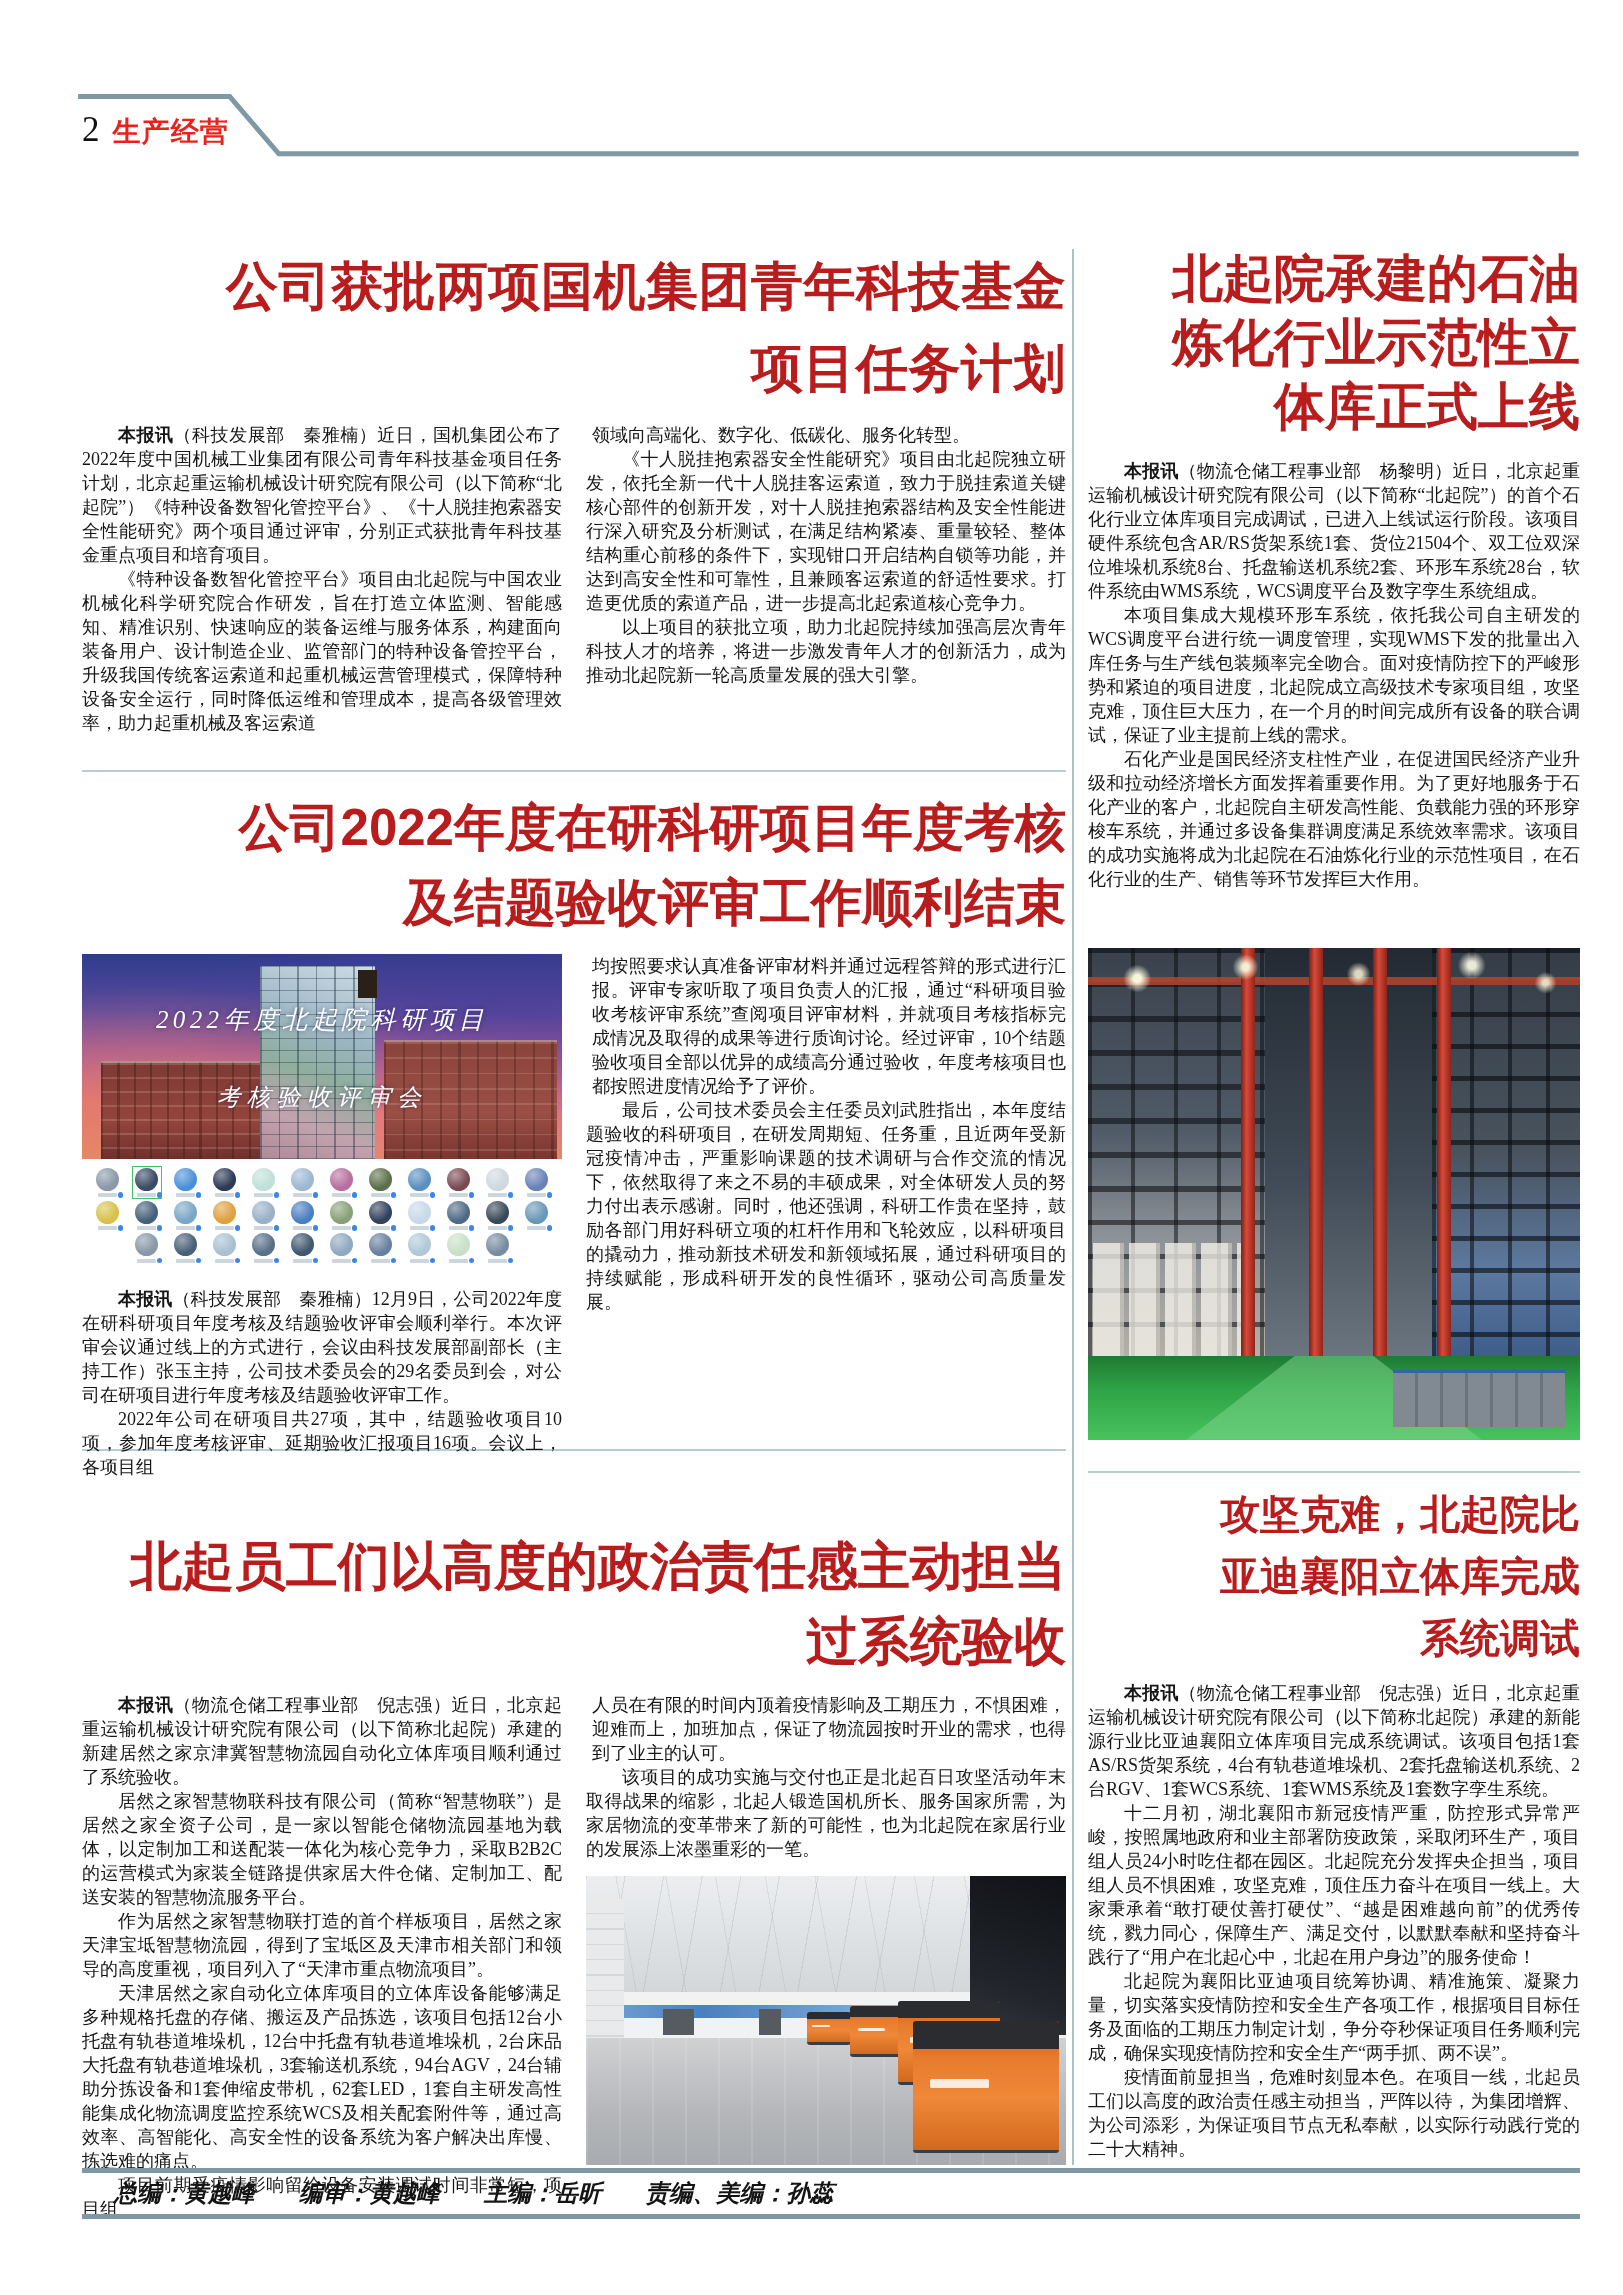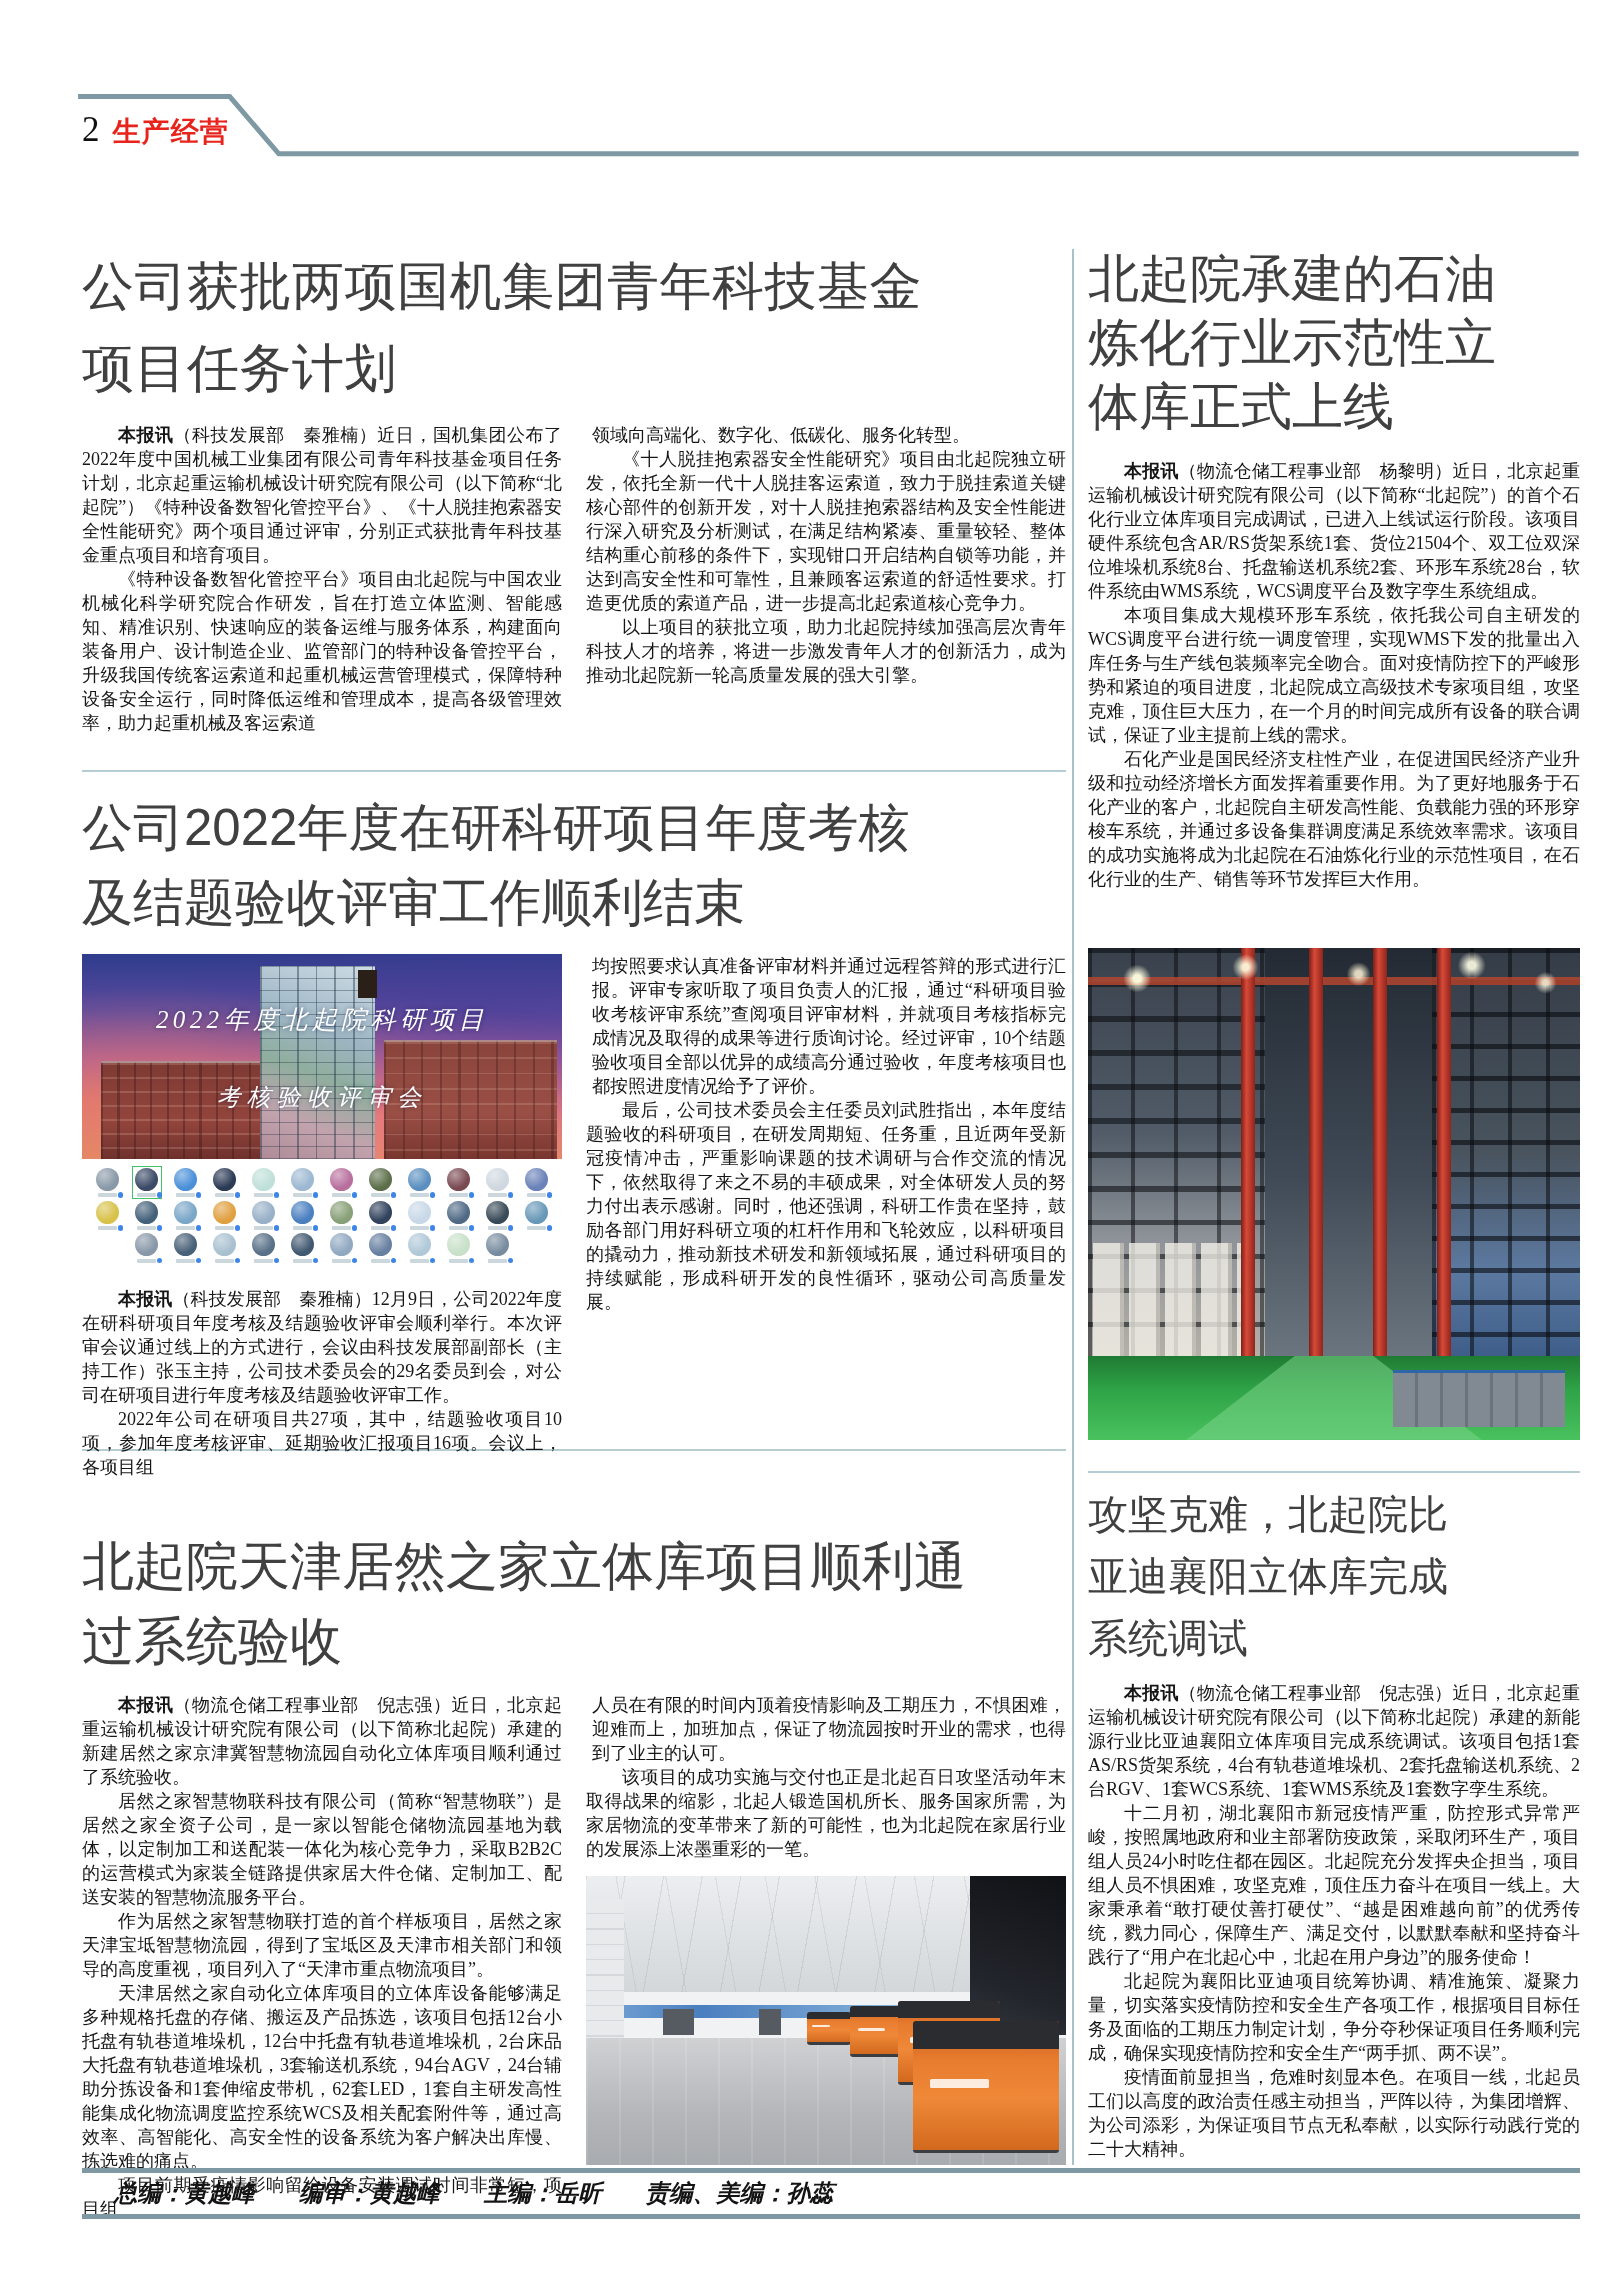--- a/index.html
+++ b/index.html
@@ -4,21 +4,21 @@
 <style>
   html,body{margin:0;padding:0;}
   body{width:1624px;height:2295px;position:relative;background:#ffffff;overflow:hidden;
        font-family:"Liberation Serif",serif;}
   
   .masthead-text{position:absolute;left:82px;top:110px;display:flex;align-items:baseline;gap:13px;}
   .pagenum{font-family:"Liberation Serif",serif;font-size:35px;color:#101010;}
   .section{font-family:"Liberation Sans",sans-serif;font-weight:bold;font-size:28px;color:#e8231c;letter-spacing:1.1px;}
   
   .art{position:absolute;}
-  .hl{font-family:"Liberation Sans",sans-serif;font-weight:400;color:#404040;text-align:left;}
+  .hl{font-family:"Liberation Sans",sans-serif;font-weight:700;color:#b91c1c;text-align:right;}
   .t-a{font-size:52px;line-height:82px;letter-spacing:0.5px;}
   .t-b{font-size:51px;line-height:64px;}
   .t-c{font-size:51px;line-height:75px;}
   .t-d{font-size:52px;line-height:75px;}
   .t-e{font-size:40px;line-height:62px;}
   .cols{display:flex;gap:24px;margin-top:14px;}
   .col{width:480px;}
   .bp{font-size:18px;line-height:24px;margin:0;text-align:justify;text-indent:2em;color:#161616;}
   .bp.cont{text-indent:0;margin-left:6px;}
   .byline-label{font-weight:bold;font-family:"Liberation Sans",sans-serif;}
@@ -338,21 +338,21 @@
     </div>
     <div class="col">
       <p class="bp cont">均按照要求认真准备评审材料并通过远程答辩的形式进行汇报。评审专家听取了项目负责人的汇报，通过“科研项目验收考核评审系统”查阅项目评审材料，并就项目考核指标完成情况及取得的成果等进行质询讨论。经过评审，10个结题验收项目全部以优异的成绩高分通过验收，年度考核项目也都按照进度情况给予了评价。</p>
       <p class="bp">最后，公司技术委员会主任委员刘武胜指出，本年度结题验收的科研项目，在研发周期短、任务重，且近两年受新冠疫情冲击，严重影响课题的技术调研与合作交流的情况下，依然取得了来之不易的丰硕成果，对全体研发人员的努力付出表示感谢。同时，他还强调，科研工作贵在坚持，鼓励各部门用好科研立项的杠杆作用和飞轮效应，以科研项目的撬动力，推动新技术研发和新领域拓展，通过科研项目的持续赋能，形成科研开发的良性循环，驱动公司高质量发展。</p>
     </div>
   </div>
 </div>
 
 <div class="art" id="article-d" style="left:82px;top:1529px;width:984px;">
   <div class="hl t-d">
-    <div>北起院天津居然之家立体库项目顺利通</div>
+    <div>北起员工们以高度的政治责任感主动担当</div>
     <div>过系统验收</div>
   </div>
   <div class="cols">
     <div class="col">
       <p class="bp"><span class="byline-label">本报讯</span><span class="byline-src">（物流仓储工程事业部　倪志强）</span><span>近日，北京起重运输机械设计研究院有限公司（以下简称北起院）承建的新建居然之家京津冀智慧物流园自动化立体库项目顺利通过了系统验收。</span></p>
       <p class="bp">居然之家智慧物联科技有限公司（简称“智慧物联”）是居然之家全资子公司，是一家以智能仓储物流园基地为载体，以定制加工和送配装一体化为核心竞争力，采取B2B2C的运营模式为家装全链路提供家居大件仓储、定制加工、配送安装的智慧物流服务平台。</p>
       <p class="bp">作为居然之家智慧物联打造的首个样板项目，居然之家天津宝坻智慧物流园，得到了宝坻区及天津市相关部门和领导的高度重视，项目列入了“天津市重点物流项目”。</p>
       <p class="bp">天津居然之家自动化立体库项目的立体库设备能够满足多种规格托盘的存储、搬运及产品拣选，该项目包括12台小托盘有轨巷道堆垛机，12台中托盘有轨巷道堆垛机，2台床品大托盘有轨巷道堆垛机，3套输送机系统，94台AGV，24台辅助分拣设备和1套伸缩皮带机，62套LED，1套自主研发高性能集成化物流调度监控系统WCS及相关配套附件等，通过高效率、高智能化、高安全性的设备系统为客户解决出库慢、拣选难的痛点。</p>
       <p class="bp">项目前期受疫情影响留给设备安装调试时间非常短，项目组</p>
     </div>

